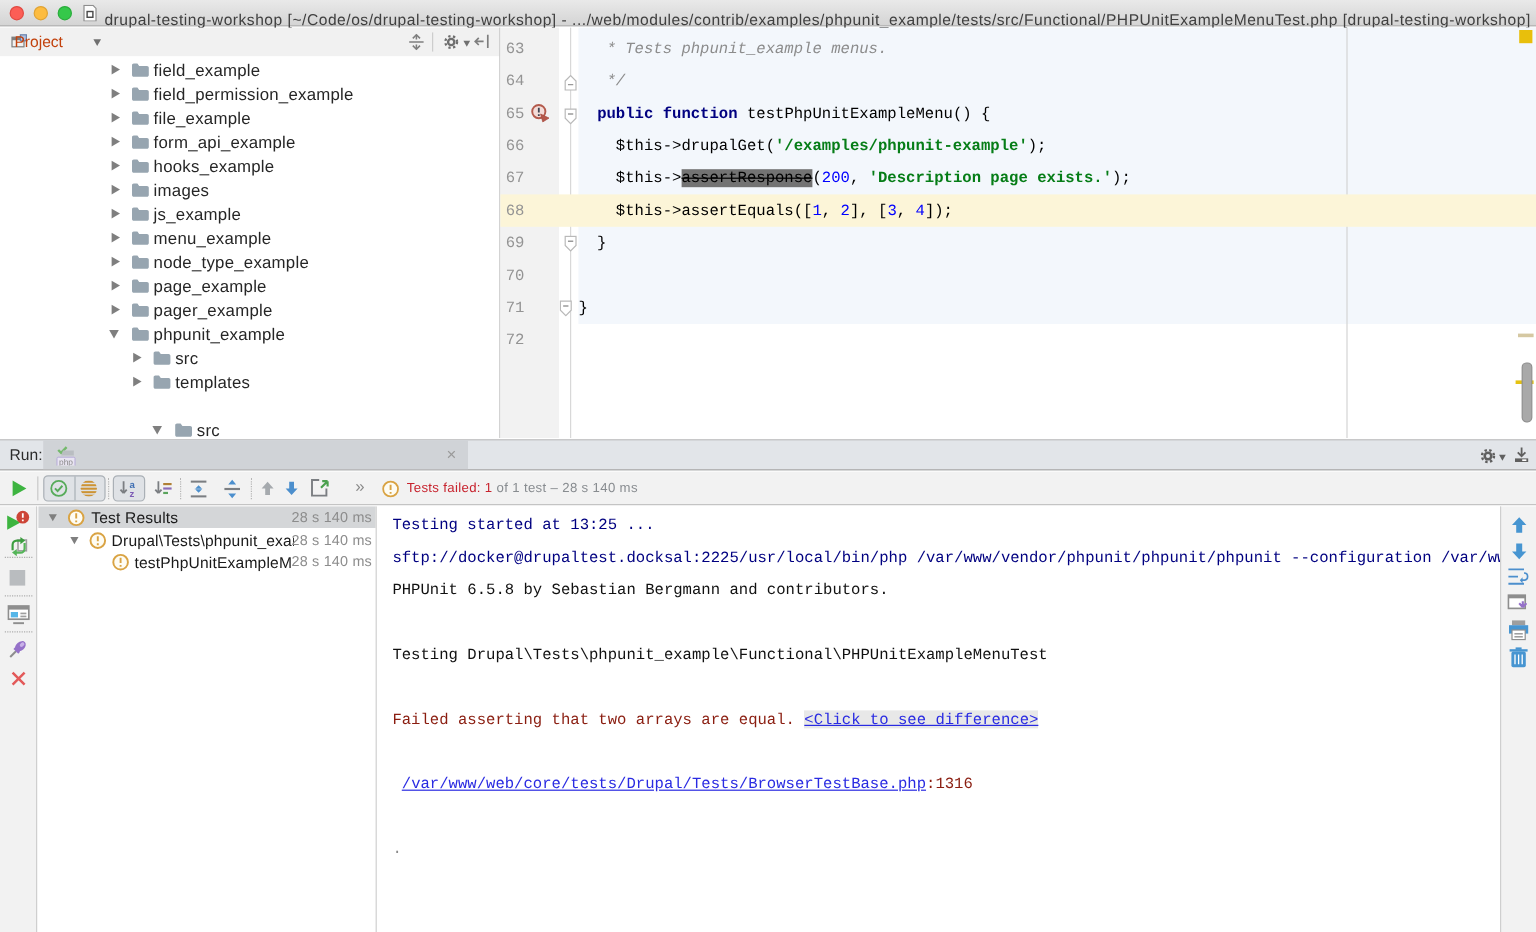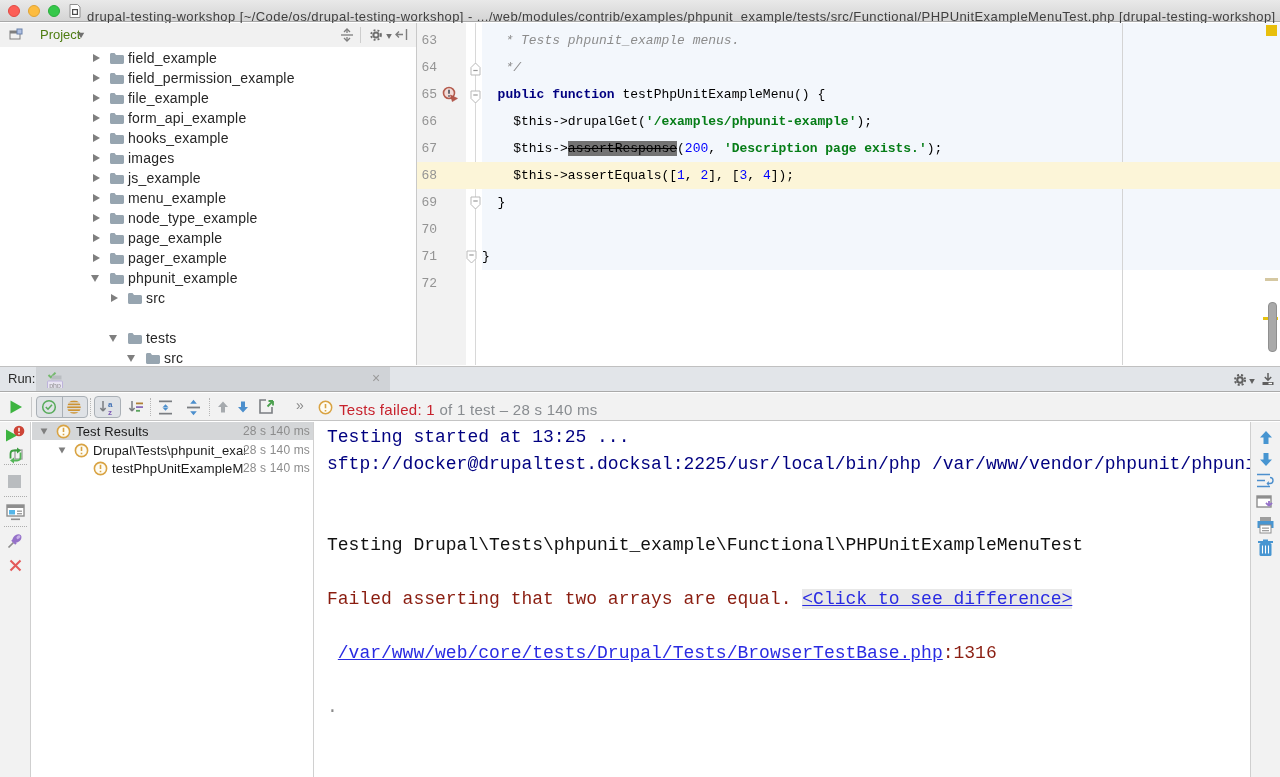--- a/index.html
+++ b/index.html
@@ -39,21 +39,21 @@
 #runbar{left:0;top:366px;width:1280px;height:26px;background:#e2e5e9;border-top:1px solid #c0c0c0;border-bottom:1px solid #aaaaaa}
 #runtab{position:absolute;left:36px;top:0;width:354px;height:24px;background:#d0d3d7}
 #runtools{left:0;top:393px;width:1280px;height:28px;background:#f2f2f2;border-bottom:1px solid #c4c4c4}
 #leftstrip{left:0;top:422px;width:31px;height:355px;background:#f2f2f2;border-right:1px solid #cfcfcf}
 #testtree{left:32px;top:422px;width:281px;height:412px;background:#fff}
 #treesep{left:313px;top:422px;width:1px;height:355px;background:#d0d0d0}
 #console{left:314px;top:422px;width:936px;height:355px;background:#fff;overflow:hidden}
 #rightstrip{left:1250px;top:422px;width:30px;height:355px;background:#f2f2f2;border-left:1px solid #cfcfcf}
 .ttrow{position:absolute;left:0;height:18px;width:281px;font-size:13px;color:#1a1a1a;letter-spacing:.15px}
 .ttime{position:absolute;right:3px;top:2px;color:#8c8c8c;font-size:12px}
-.conline{position:absolute;left:13px;font-family:"Liberation Mono",monospace;font-size:18px;white-space:pre;line-height:27px}
+.conline{position:absolute;left:13px;font-family:"Liberation Mono",monospace;font-size:13px;white-space:pre;line-height:27px}
 .navy{color:#000080}
 .blk{color:#111}
 .err{color:#8a1d10}
 .lnk{color:#2a2be2;text-decoration:underline}
 .lnkbg{background:#e8e8e8}
 </style>
 </head>
 <body>
 
 <div class="abs" id="titlebar">
@@ -67,21 +67,21 @@
     </svg>
   <div id="title-text">drupal-testing-workshop [~/Code/os/drupal-testing-workshop] - .../web/modules/contrib/examples/phpunit_example/tests/src/Functional/PHPUnitExampleMenuTest.php [drupal-testing-workshop]</div>
 </div>
 
 <div class="abs" id="pheader">
   <svg class="abs" style="left:9px;top:5px" width="14" height="14" viewBox="0 0 14 14">
       <rect x="1" y="3" width="10" height="8" fill="#f1f1f1" stroke="#7e7e7e"></rect>
       <rect x="1" y="3" width="10" height="2.5" fill="#7e7e7e"></rect>
       <rect x="8" y="1" width="5" height="5" fill="#afc0e2" stroke="#6a82ab"></rect>
     </svg>
-  <div class="abs" style="left:40px;top:4px;color:#4d7c0f">Project</div>
+  <div class="abs" style="left:12px;top:4px;color:#c2410c">Project</div>
   <div class="tarr d" style="left:77px;top:9px;border-top-color:#707070;transform:scale(.8)"></div>
   <svg class="abs" style="left:340px;top:5px" width="14" height="14" viewBox="0 0 14 14">
       <path d="M7 1v4M7 9v4" stroke="#7e7e7e" stroke-width="1.3"></path>
       <path d="M4 4l3-3 3 3M4 10l3 3 3-3" fill="none" stroke="#7e7e7e" stroke-width="1.3"></path>
       <path d="M1 7h12" stroke="#7e7e7e" stroke-width="1.3"></path>
     </svg>
   <div class="abs" style="left:360px;top:4px;width:1px;height:16px;background:#cdcdcd"></div>
   <svg class="abs" style="left:368px;top:4px" width="16" height="16" viewBox="0 0 16 16">
       <circle cx="8" cy="8" r="3.6" fill="#6e6e6e"></circle>
       <circle cx="8" cy="8" r="4.9" fill="none" stroke="#6e6e6e" stroke-width="1.9" stroke-dasharray="1.9 2.1"></circle>
@@ -178,26 +178,26 @@
       </svg>
       <div class="tlabel" style="left:128px">phpunit_example</div>
     </div>
   <div class="trow" style="top:241px">
       <div class="tarr r" style="left:111px"></div>
       <svg class="fold-ico" style="left:127px" width="16" height="13" viewBox="0 0 16 13">
         <path d="M1 2.5c0-.8.6-1.5 1.5-1.5h3l1.5 2h6.5c.8 0 1.5.7 1.5 1.5v6c0 .8-.7 1.5-1.5 1.5h-11C1.6 12 1 11.3 1 10.5z" fill="#97a5b0"></path>
       </svg>
       <div class="tlabel" style="left:146px">src</div>
     </div>
-  <div class="trow" style="top:281px">
-      <div class="tarr d" style="left:109px"></div>
+  <div class="trow" style="top:261px">
+      <div class="tarr r" style="left:111px"></div>
       <svg class="fold-ico" style="left:127px" width="16" height="13" viewBox="0 0 16 13">
         <path d="M1 2.5c0-.8.6-1.5 1.5-1.5h3l1.5 2h6.5c.8 0 1.5.7 1.5 1.5v6c0 .8-.7 1.5-1.5 1.5h-11C1.6 12 1 11.3 1 10.5z" fill="#97a5b0"></path>
       </svg>
-      <div class="tlabel" style="left:146px">tests</div>
+      <div class="tlabel" style="left:146px">templates</div>
     </div>
   <div class="trow" style="top:301px">
       <div class="tarr d" style="left:127px"></div>
       <svg class="fold-ico" style="left:145px" width="16" height="13" viewBox="0 0 16 13">
         <path d="M1 2.5c0-.8.6-1.5 1.5-1.5h3l1.5 2h6.5c.8 0 1.5.7 1.5 1.5v6c0 .8-.7 1.5-1.5 1.5h-11C1.6 12 1 11.3 1 10.5z" fill="#97a5b0"></path>
       </svg>
       <div class="tlabel" style="left:164px">src</div>
     </div>
 </div>
 <div class="abs" id="psep"></div>
@@ -338,21 +338,21 @@
     </svg>
   <svg class="abs" style="left:257px;top:5px" width="18" height="18" viewBox="0 0 18 18">
       <path d="M9 2H3v13h12V9" fill="none" stroke="#7b7e82" stroke-width="1.6"></path>
       <path d="M10.5 8.5L16 3M16 3h-4.5M16 3v4.5" fill="none" stroke="#4ba04e" stroke-width="1.8"></path>
     </svg>
   <div class="abs" style="left:296px;top:4px;color:#8a8a8a;font-size:14px">»</div>
   <svg class="abs" style="left:318px;top:7px" width="15" height="15" viewBox="0 0 15 15">
       <circle cx="7.5" cy="7.5" r="6.2" fill="#fefcf3" stroke="#d9a343" stroke-width="1.5"></circle>
       <path d="M7.5 3.9v4.4M7.5 9.9v1.5" stroke="#d9a343" stroke-width="1.6"></path>
     </svg>
-  <div class="abs" style="left:339px;top:8px;font-size:15px;color:#c7222d;letter-spacing:.28px">Tests failed: 1 <span style="color:#888c90">of 1 test – 28 s 140 ms</span></div>
+  <div class="abs" style="left:339px;top:8px;font-size:11px;color:#c7222d;letter-spacing:.28px">Tests failed: 1 <span style="color:#888c90">of 1 test – 28 s 140 ms</span></div>
 </div>
 <div class="abs" id="leftstrip">
   <svg class="abs" style="left:4px;top:3px" width="22" height="18" viewBox="0 0 22 18">
       <path d="M2 4.5L13 10.5 2 16.5z" fill="#3db440"></path>
       <circle cx="15" cy="6" r="5.3" fill="#cd4537"></circle>
       <path d="M15 2.8v3.6M15 8v1.4" stroke="#fff" stroke-width="1.5"></path>
     </svg>
   <svg class="abs" style="left:6px;top:24px" width="19" height="19" viewBox="0 0 19 19">
       <rect x="9" y="4" width="7" height="9" fill="none" stroke="#9e9e9e" stroke-width="1.3"></rect>
       <path d="M4.5 12.5V8c0-2 1.4-3.5 3.4-3.5h4" fill="none" stroke="#3c9e40" stroke-width="1.8"></path>
@@ -406,20 +406,21 @@
         <circle cx="7.5" cy="7.5" r="6.1" fill="#fefcf3" stroke="#d9a343" stroke-width="1.6"></circle>
         <path d="M7.5 3.8v4.3M7.5 9.8v1.5" stroke="#d9a343" stroke-width="1.6"></path>
       </svg>
       <div class="tlabel" style="left:80px;width:131px;overflow:hidden;white-space:nowrap">testPhpUnitExampleMe</div>
       <div class="ttime">28 s 140 ms</div>
     </div>
 </div>
 <div class="abs" id="console">
   <div class="conline navy" style="top:1.5px">Testing started at 13:25 ...</div>
   <div class="conline navy" style="top:28.5px">sftp://docker@drupaltest.docksal:2225/usr/local/bin/php /var/www/vendor/phpunit/phpunit/phpunit --configuration /var/www/web/modules</div>
+  <div class="conline blk" style="top:55.5px">PHPUnit 6.5.8 by Sebastian Bergmann and contributors.</div>
   <div class="conline blk" style="top:109.5px">Testing Drupal\Tests\phpunit_example\Functional\PHPUnitExampleMenuTest</div>
   <div class="conline err" style="top:163.5px">Failed asserting that two arrays are equal. <span class="lnk lnkbg">&lt;Click to see difference&gt;</span></div>
   <div class="conline" style="top:217.5px"> <span class="lnk">/var/www/web/core/tests/Drupal/Tests/BrowserTestBase.php</span><span class="err">:1316</span></div>
   <div class="conline" style="top:271.5px;color:#8a8a8a">.</div>
 </div>
 <div class="abs" id="rightstrip">
   <svg class="abs" style="left:8px;top:8px" width="14" height="15" viewBox="0 0 14 15">
       <path d="M7 1l6 6.5H9.5V14h-5V7.5H1z" fill="#4795d1"></path>
     </svg>
   <svg class="abs" style="left:8px;top:30px" width="14" height="15" viewBox="0 0 14 15">

